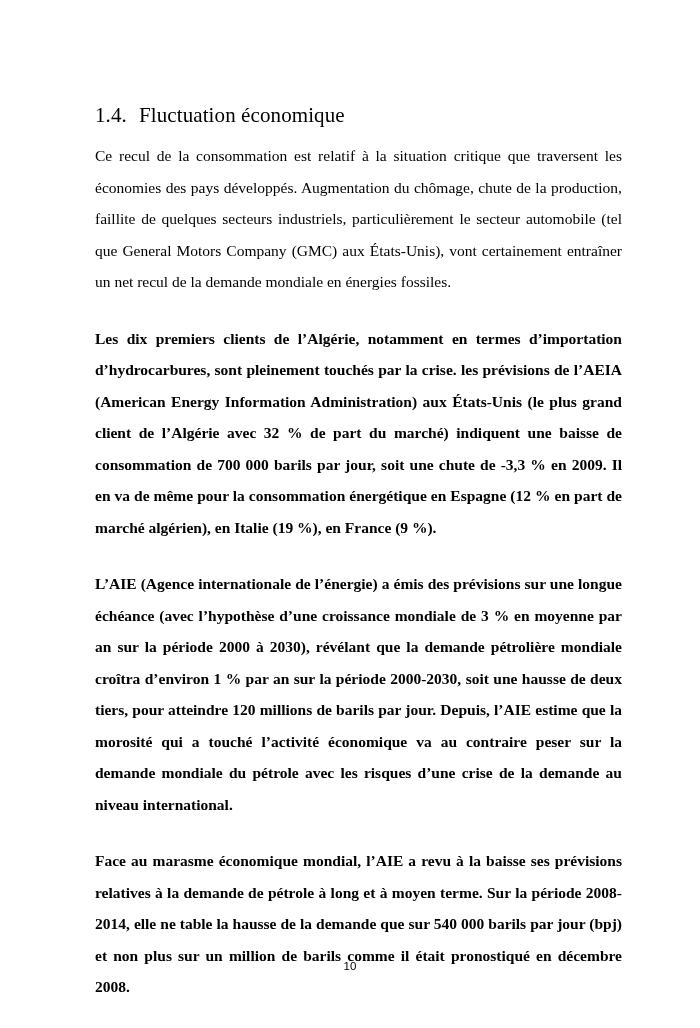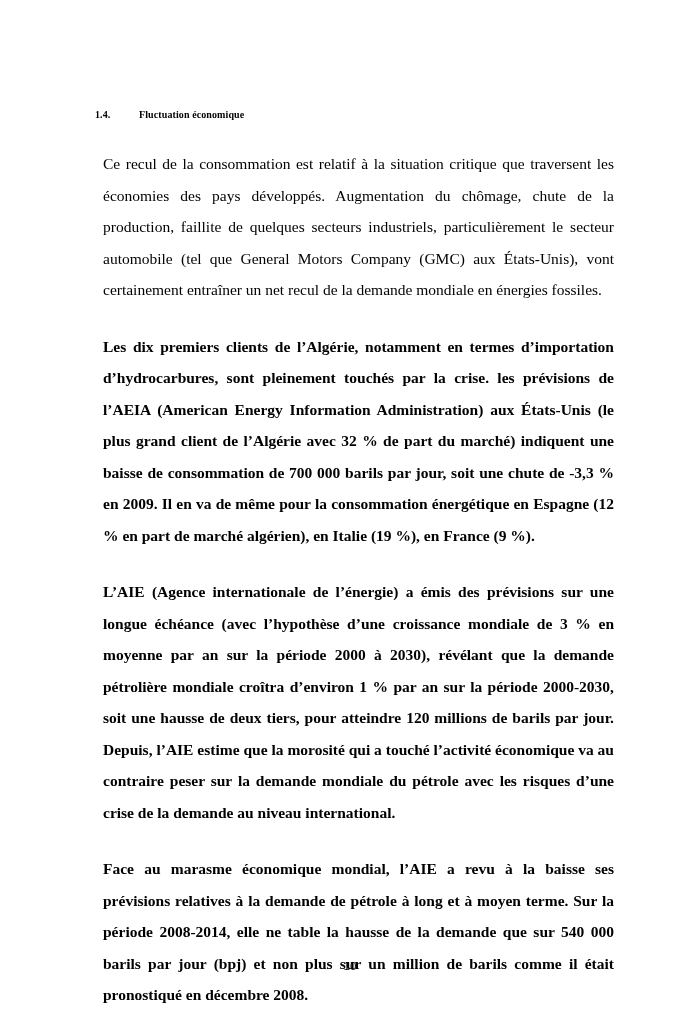--- a/index.html
+++ b/index.html
@@ -30,42 +30,42 @@
   .content {
     position: absolute;
     left: 95px;
     top: 104px;
     width: 527px;
   }
 
   
   .section-heading {
     font-family: "Liberation Serif", "DejaVu Serif", serif;
-    font-weight: bold;
-    font-size: 10px;
+    font-weight: normal;
+    font-size: 21px;
     line-height: 22px;
-    margin: 0 0 22px 0;
+    margin: 0 0 14px 0;
     white-space: nowrap;
     letter-spacing: 0.1px;
   }
   .section-heading .sec-num {
     display: inline-block;
     min-width: 44px;
   }
   .section-heading .sec-title {
     display: inline;
   }
 
   
   .body-par {
     font-size: 15.5px;
     line-height: 31.5px;
     text-align: justify;
     text-justify: inter-word;
-    margin: 8px;
+    margin: 0;
     hyphens: none;
     -webkit-hyphens: none;
   }
   .body-par + .body-par {
     margin-top: 25px;
     font-weight: bold;
   }
 
   
   .page-number {

